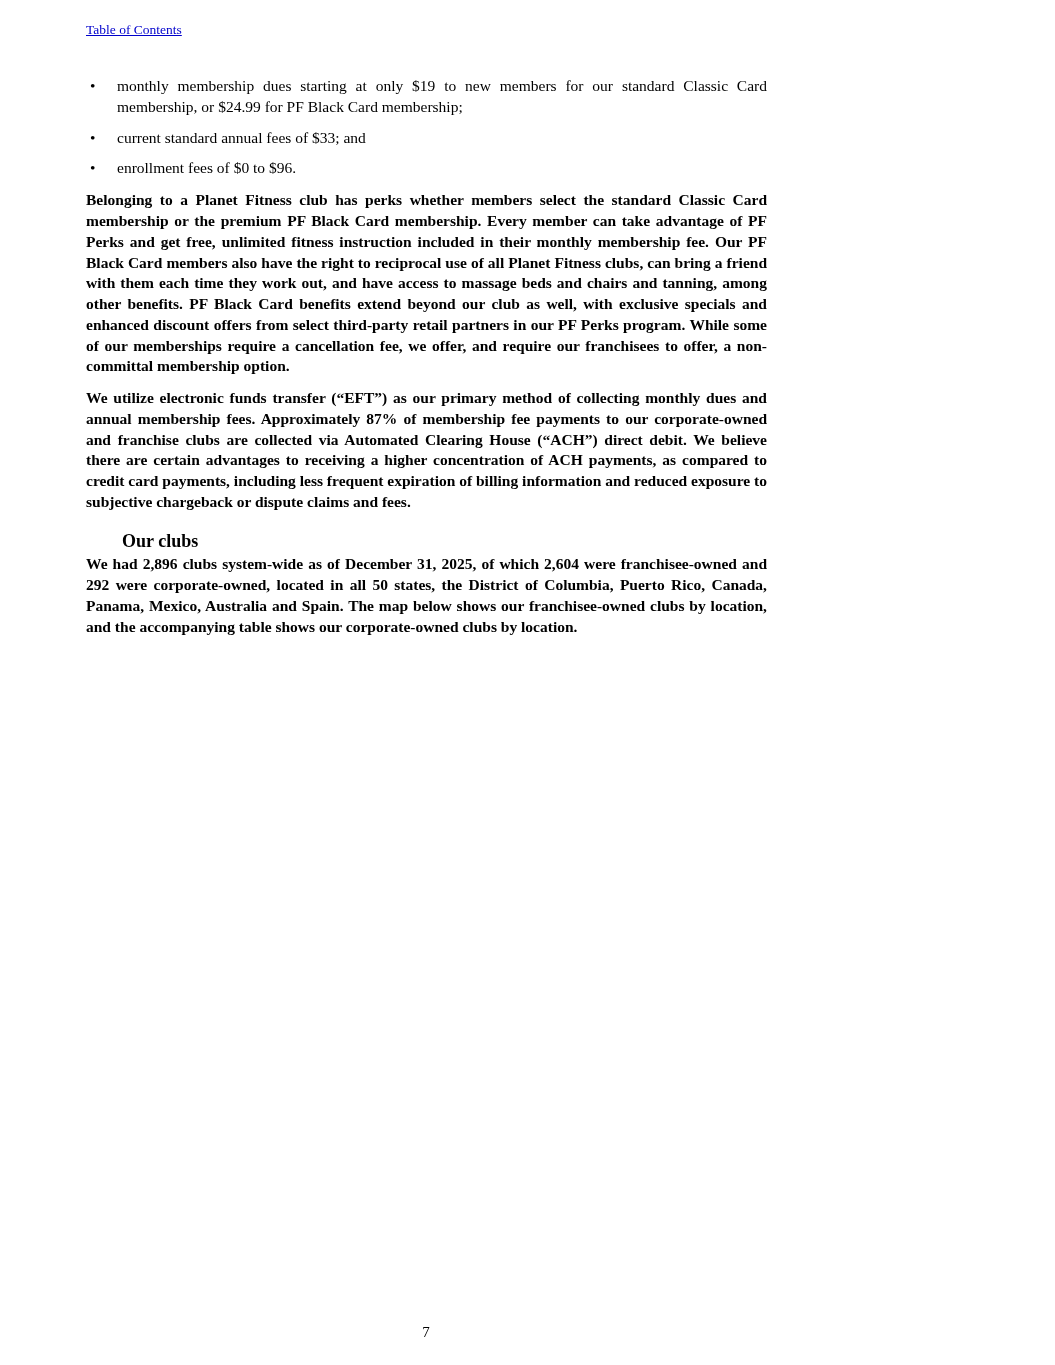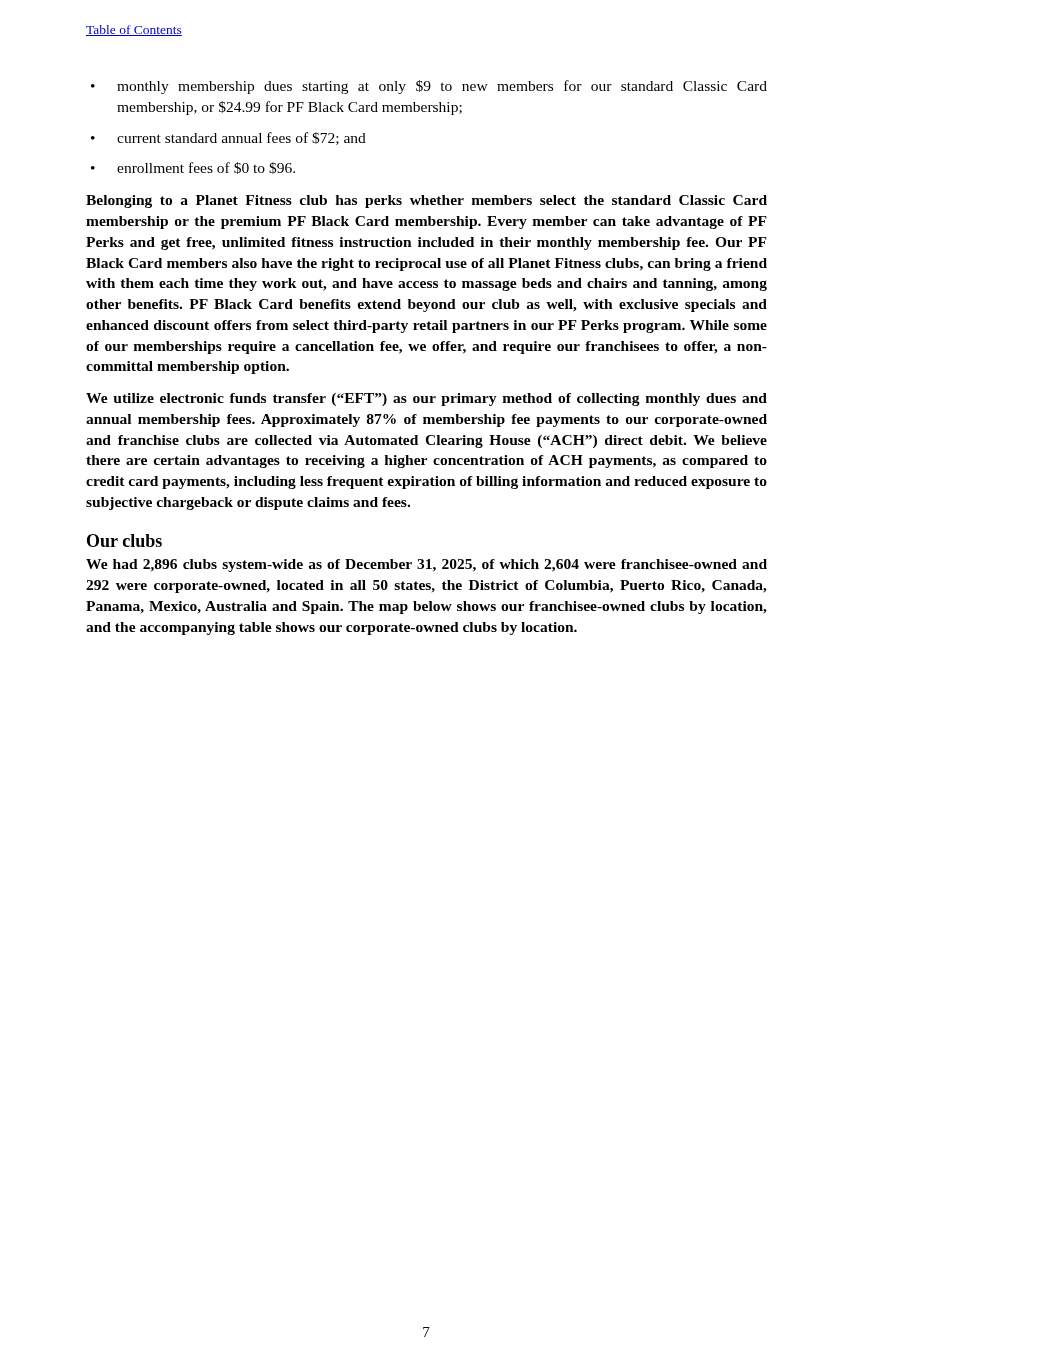--- a/index.html
+++ b/index.html
@@ -48,45 +48,46 @@
     text-align: justify;
     margin-top: 11px;
     font-weight: bold;
   }
   h2.section-heading {
     margin-top: 17px;
     margin-bottom: 1px;
     font-size: 18px;
     font-weight: bold;
     line-height: 1.25;
+    margin-left: 36px;
   }
   .page-footer {
     position: absolute;
     bottom: 24px;
     left: 0;
     width: 100%;
     text-align: center;
     font-size: 15px;
   }
 </style>
 </head>
 <body>
 
 <div class="page">
 
   <a class="toc-link">Table of Contents</a>
 
   <div class="bullet-list">
     <div class="bullet-item">
       <span class="bullet-marker">•</span>
-      <span class="bullet-text">monthly membership dues starting at only $9 to new members for our standard Classic Card membership, or $24.99 for PF Black Card membership;</span>
+      <span class="bullet-text">monthly membership dues starting at only $19 to new members for our standard Classic Card membership, or $24.99 for PF Black Card membership;</span>
     </div>
     <div class="bullet-item">
       <span class="bullet-marker">•</span>
-      <span class="bullet-text">current standard annual fees of $72; and</span>
+      <span class="bullet-text">current standard annual fees of $33; and</span>
     </div>
     <div class="bullet-item">
       <span class="bullet-marker">•</span>
       <span class="bullet-text">enrollment fees of $0 to $96.</span>
     </div>
   </div>
 
   <p class="body-para">Belonging to a Planet Fitness club has perks whether members select the standard Classic Card membership or the premium PF Black Card membership. Every member can take advantage of PF Perks and get free, unlimited fitness instruction included in their monthly membership fee. Our PF Black Card members also have the right to reciprocal use of all Planet Fitness clubs, can bring a friend with them each time they work out, and have access to massage beds and chairs and tanning, among other benefits. PF Black Card benefits extend beyond our club as well, with exclusive specials and enhanced discount offers from select third-party retail partners in our PF Perks program. While some of our memberships require a cancellation fee, we offer, and require our franchisees to offer, a non-committal membership option.</p>
 
   <p class="body-para">We utilize electronic funds transfer (“EFT”) as our primary method of collecting monthly dues and annual membership fees. Approximately 87% of membership fee payments to our corporate-owned and franchise clubs are collected via Automated Clearing House (“ACH”) direct debit. We believe there are certain advantages to receiving a higher concentration of ACH payments, as compared to credit card payments, including less frequent expiration of billing information and reduced exposure to subjective chargeback or dispute claims and fees.</p>

